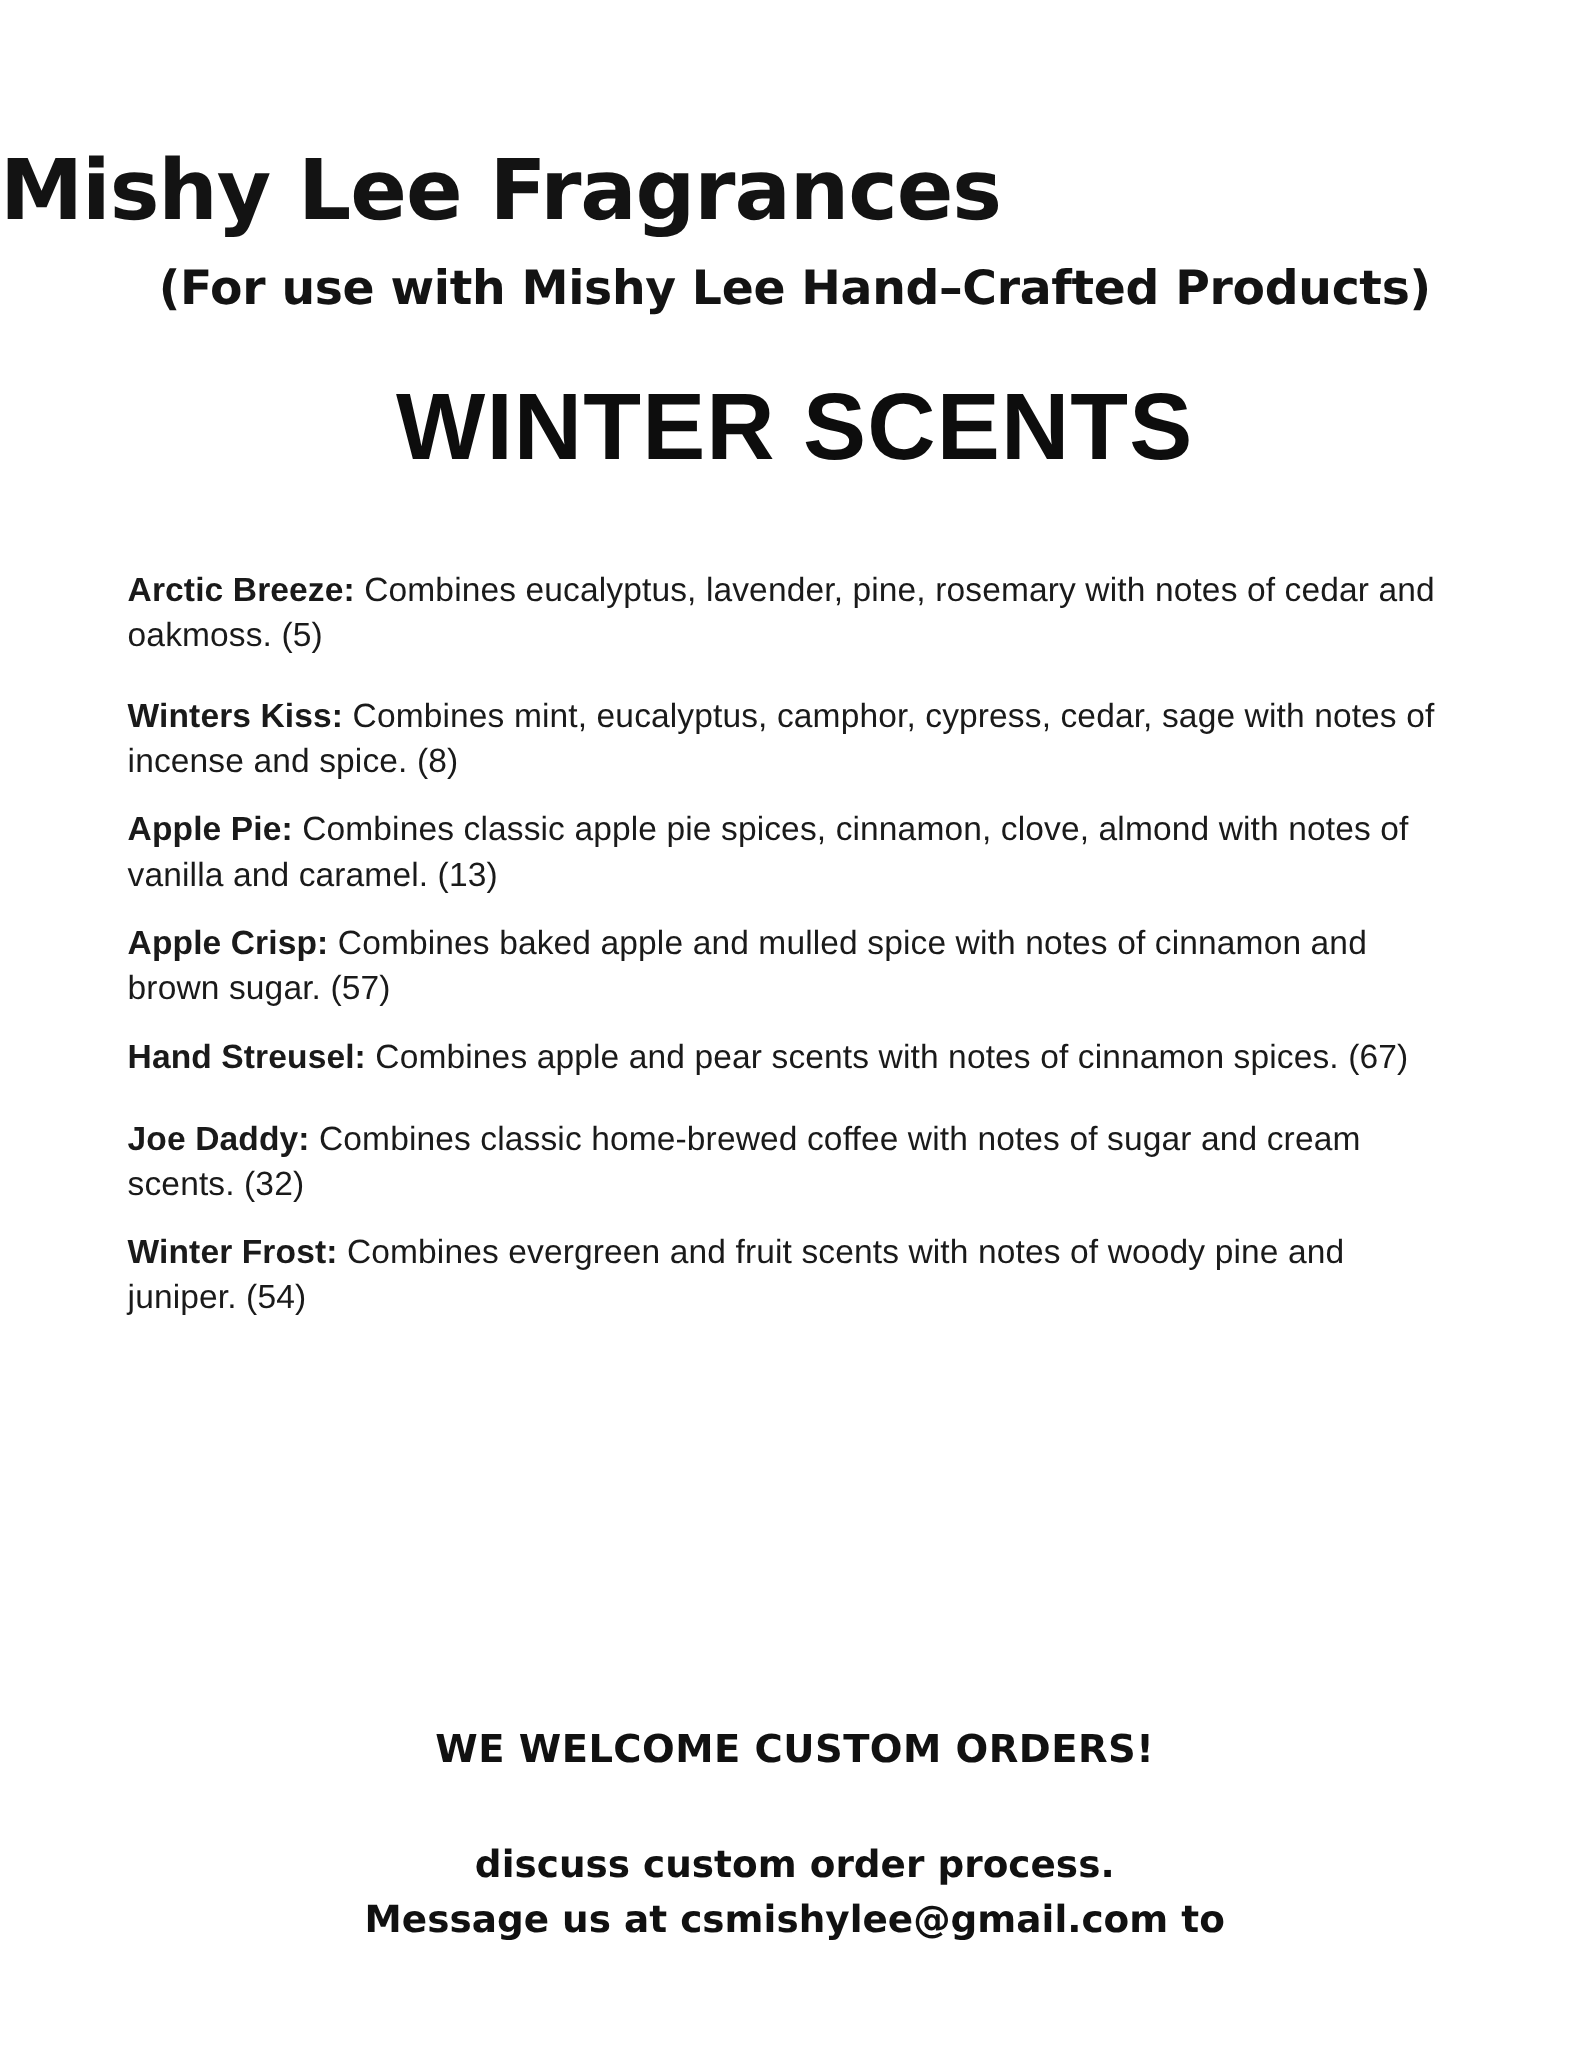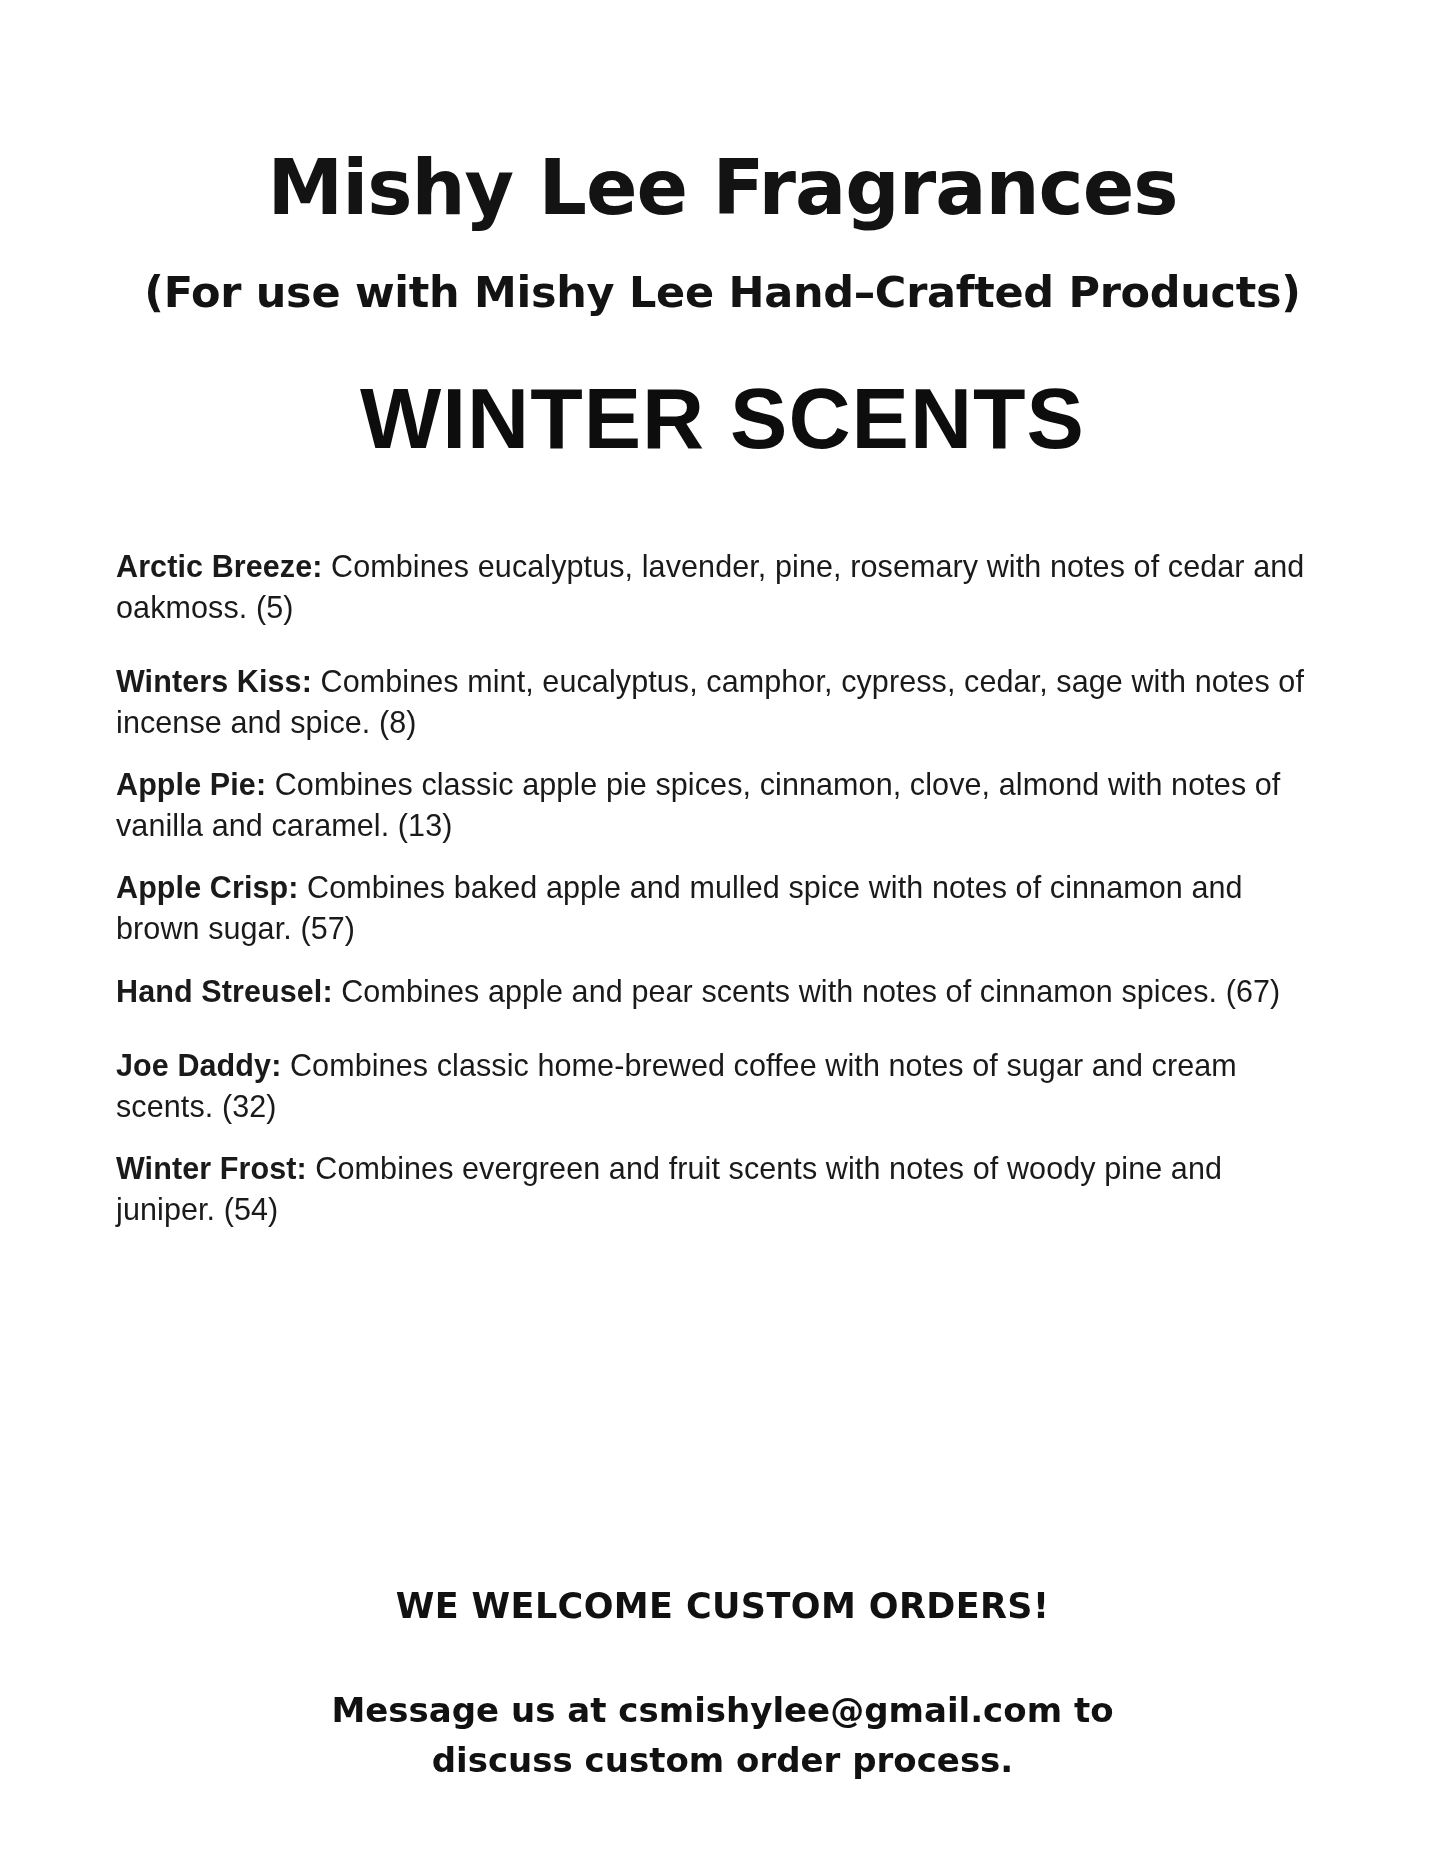--- a/index.html
+++ b/index.html
@@ -16,27 +16,27 @@
     overflow: hidden;
   }
   .page {
     width: 1445px;
     height: 1870px;
     box-sizing: border-box;
     padding: 0;
     position: relative;
   }
   .brand-title {
-    text-align: center;
+    text-align: left;
     font-family: "DejaVu Sans", sans-serif;
     font-weight: 700;
     font-size: 76px;
     letter-spacing: -1px;
     line-height: 1.0;
-    margin: 15px;
+    margin: 0;
     padding-top: 135px;
     color: #131313;
   }
   .brand-sub {
     text-align: center;
     font-family: "DejaVu Sans", sans-serif;
     font-weight: 700;
     font-size: 43px;
     letter-spacing: -0.3px;
     margin: 0;
@@ -131,18 +131,18 @@
       <span class="scent-name">Joe Daddy:</span><span class="scent-desc"> Combines classic home-brewed coffee with notes of sugar and cream scents. (32)</span>
     </li>
     <li class="scent-item tight">
       <span class="scent-name">Winter Frost:</span><span class="scent-desc"> Combines evergreen and fruit scents with notes of woody pine and juniper. (54)</span>
     </li>
   </ul>
 
   <div class="footer">
     <p class="footer-headline">WE WELCOME CUSTOM ORDERS!</p>
     <p class="footer-msg">
+      <span class="line">discuss custom order process.</span>
       <span class="line">Message us at csmishylee@gmail.com to</span>
-      <span class="line">discuss custom order process.</span>
     </p>
   </div>
 
 </div>
 
 </body></html>

